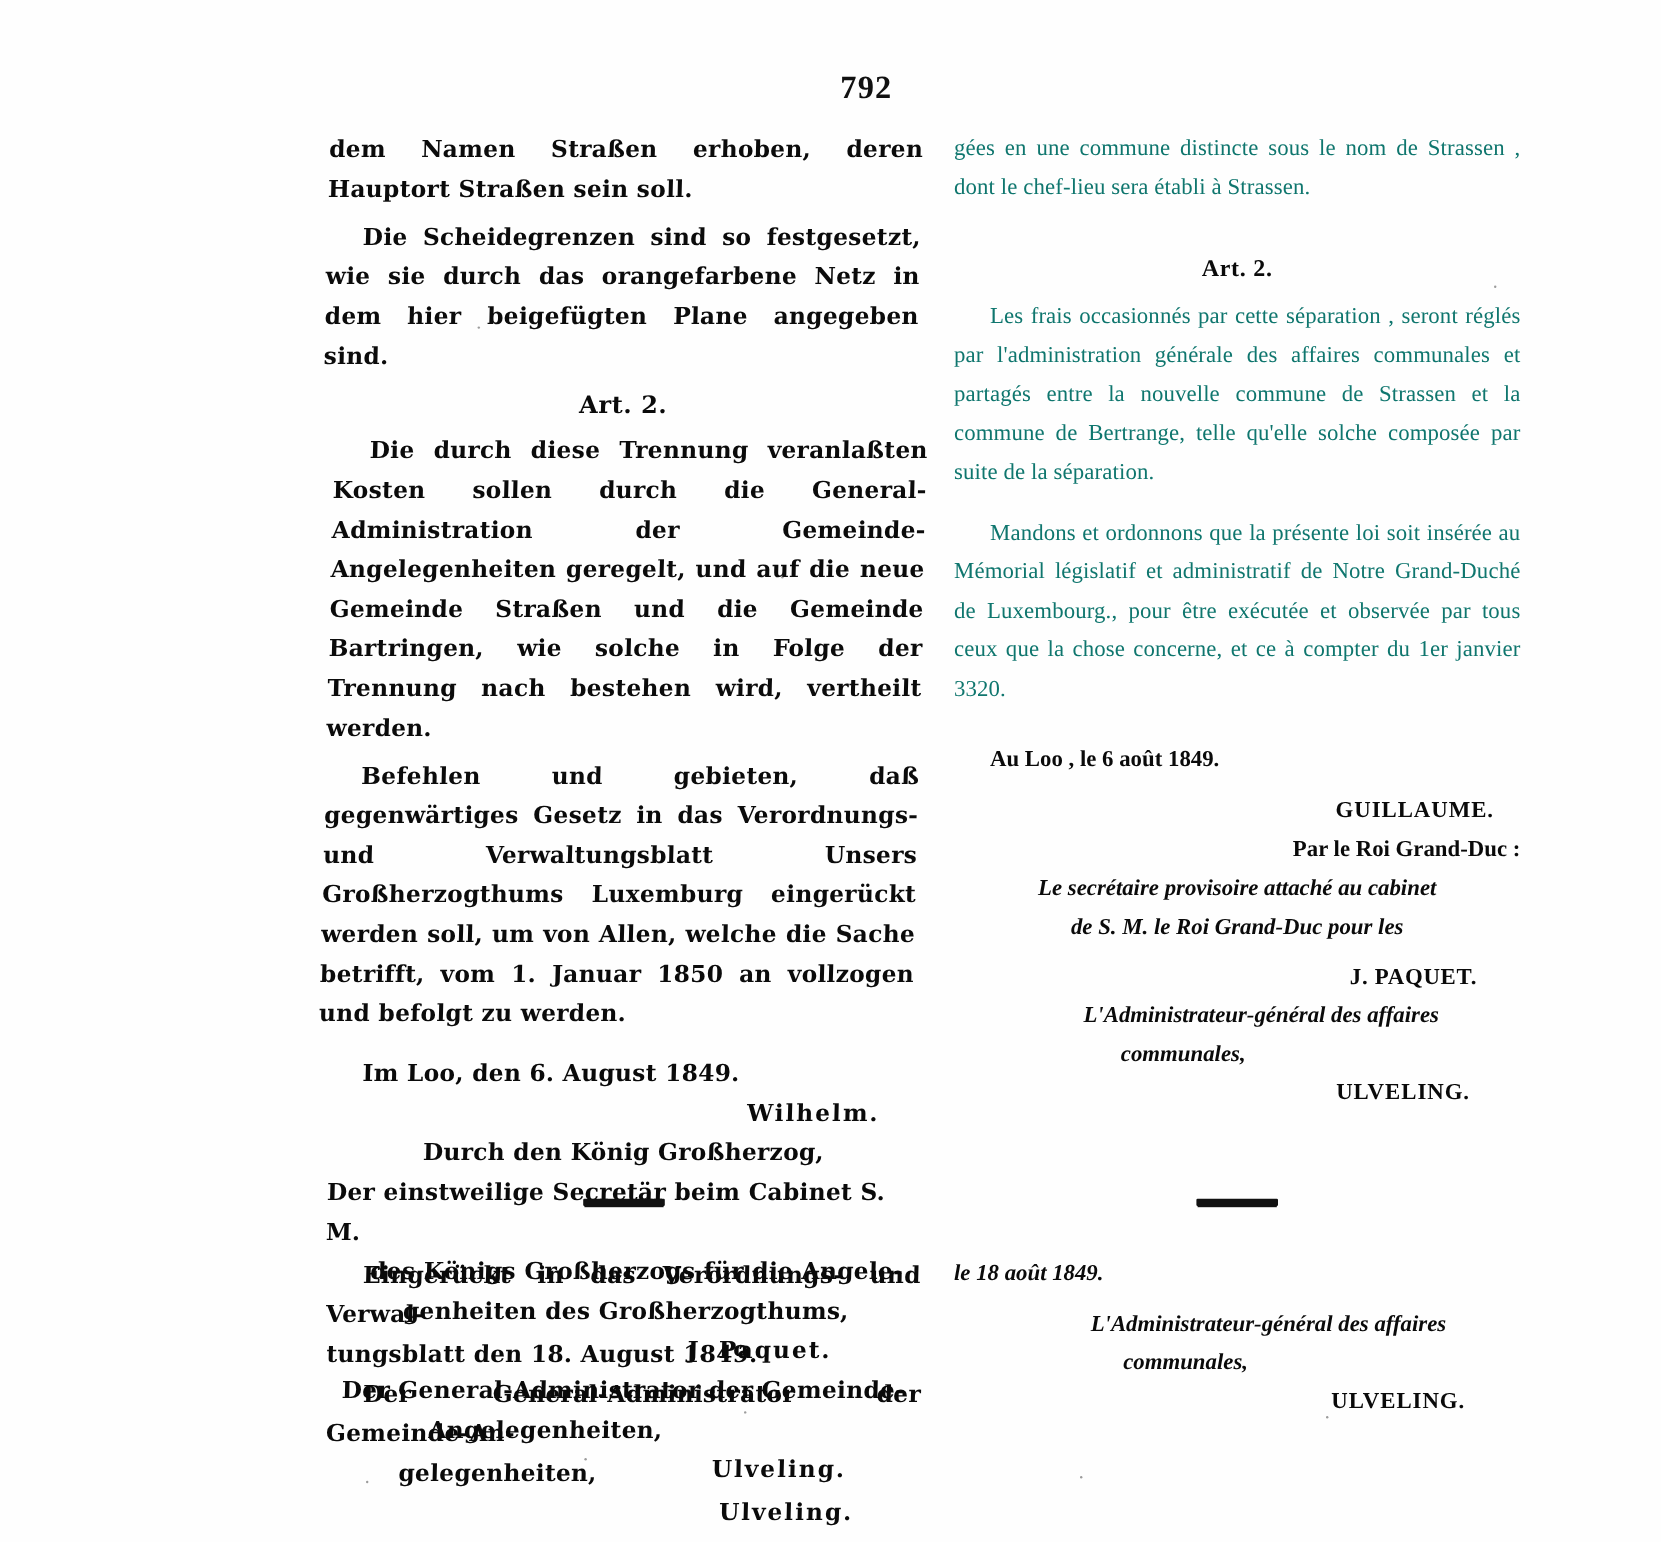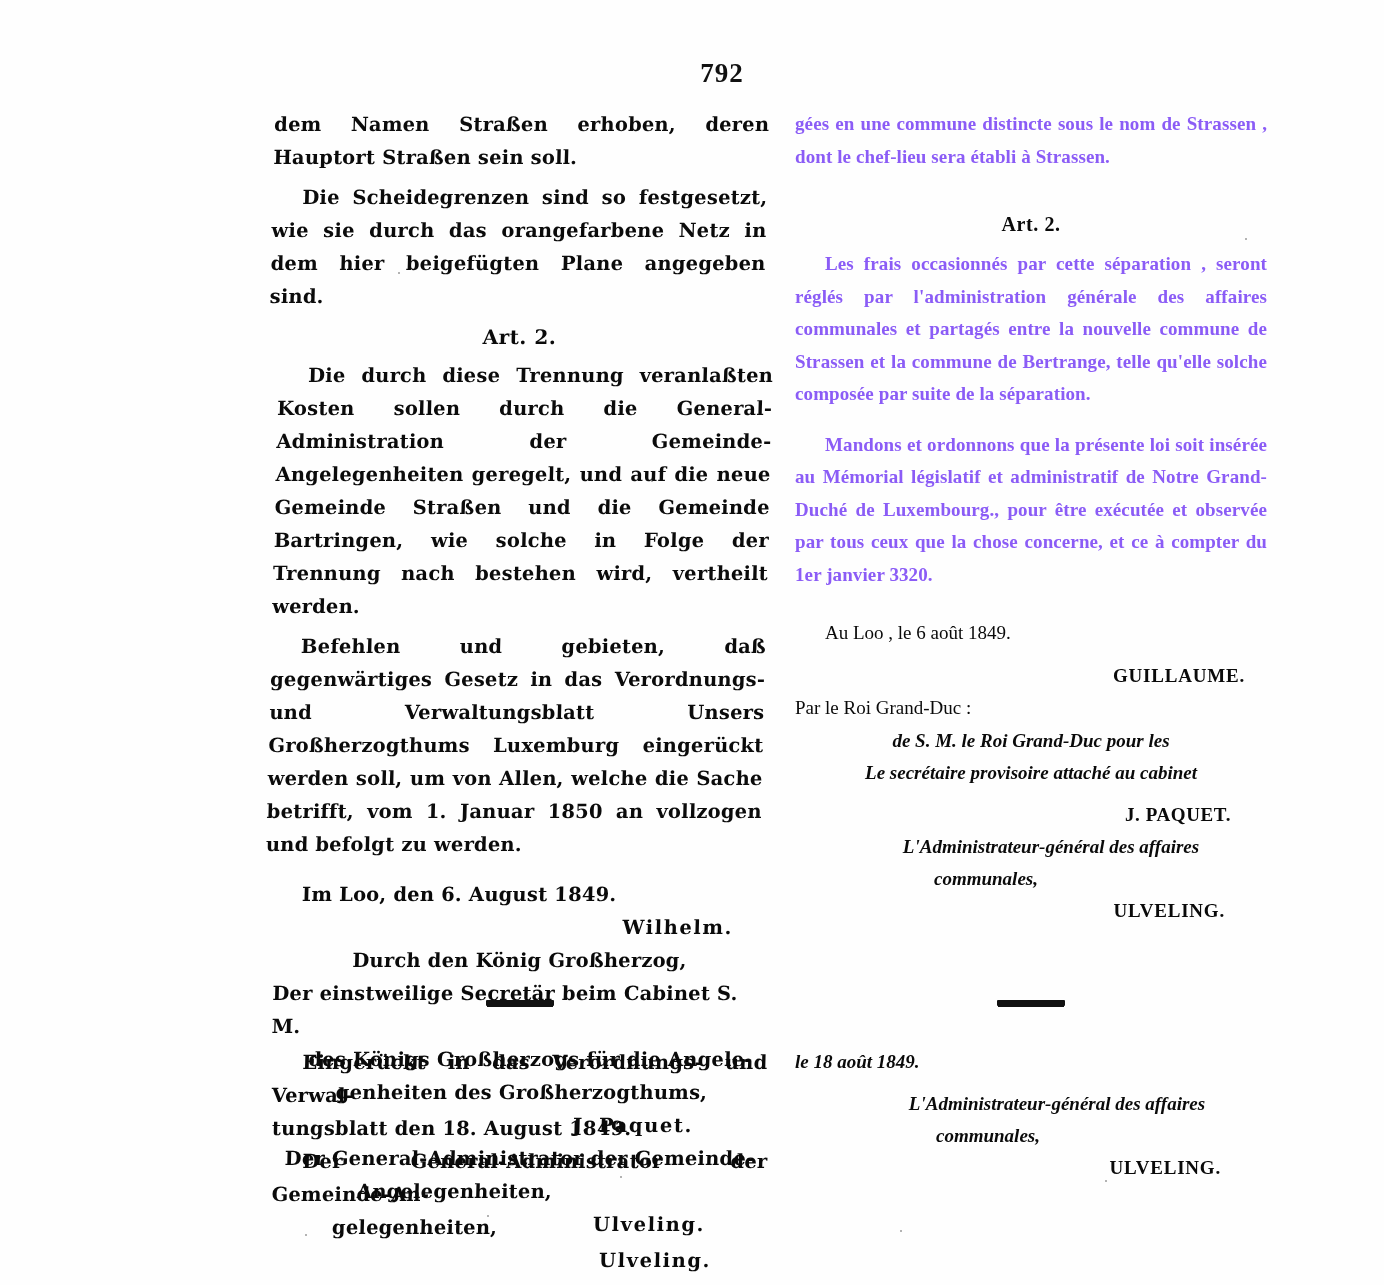--- a/index.html
+++ b/index.html
@@ -100,49 +100,49 @@
     text-align: center;
     text-indent: 0;
   }
 
   .gap-s { height: 10px; }
   .gap-m { height: 18px; }
 
   
   .fr-text {
     font-family: "Liberation Serif", "DejaVu Serif", serif;
-    font-weight: 700;
+    font-weight: 400;
     font-size: 19px;
     line-height: 32.5px;
     text-align: justify;
-    color: #8b5cf6;
+    color: #0f766e;
     letter-spacing: 0.1px;
   }
   .fr-text p {
     margin: 0 0 8px 0;
     text-indent: 30px;
   }
   .fr-text p.noindent { text-indent: 0; }
 
   .fr-art {
     font-family: "Liberation Serif", serif;
     font-weight: 700;
     font-size: 20px;
     text-align: center;
     margin: 14px 0 12px 0;
     letter-spacing: 0.6px;
   }
 
   .fr-line {
     font-family: "Liberation Serif", serif;
-    font-weight: 400;
+    font-weight: 700;
     font-size: 19px;
     line-height: 32.5px;
   }
-  .fr-center { text-align: left; }
+  .fr-center { text-align: right; }
   .fr-right  { text-align: right; padding-right: 22px; }
 
   .fr-italic {
     font-style: italic;
     font-weight: 700;
     font-family: "Liberation Serif", serif;
     font-size: 19px;
     line-height: 32px;
     text-align: center;
   }
@@ -257,22 +257,22 @@
       <div class="gap-m"></div>
 
       <div class="fr-line" style="text-indent:30px;">Au Loo , le 6 août 1849.</div>
 
       <div class="gap-s"></div>
 
       <div class="fr-line fr-right fr-caps">GUILLAUME.</div>
 
       <div class="fr-line fr-center">Par le Roi Grand-Duc :</div>
 
+      <div class="fr-italic">Le secrétaire provisoire attaché au cabinet</div>
       <div class="fr-italic">de S. M. le Roi Grand-Duc pour les</div>
-      <div class="fr-italic">Le secrétaire provisoire attaché au cabinet</div>
 
       <div class="gap-s"></div>
 
       <div class="fr-line fr-right fr-smallcaps" style="padding-right:36px;">J. PAQUET.</div>
 
       <div class="fr-italic" style="padding-left:40px;">L'Administrateur-général des affaires</div>
       <div class="fr-italic" style="padding-right:90px;">communales,</div>
 
       <div class="fr-line fr-right fr-caps" style="padding-right:42px;">ULVELING.</div>
     </div>

